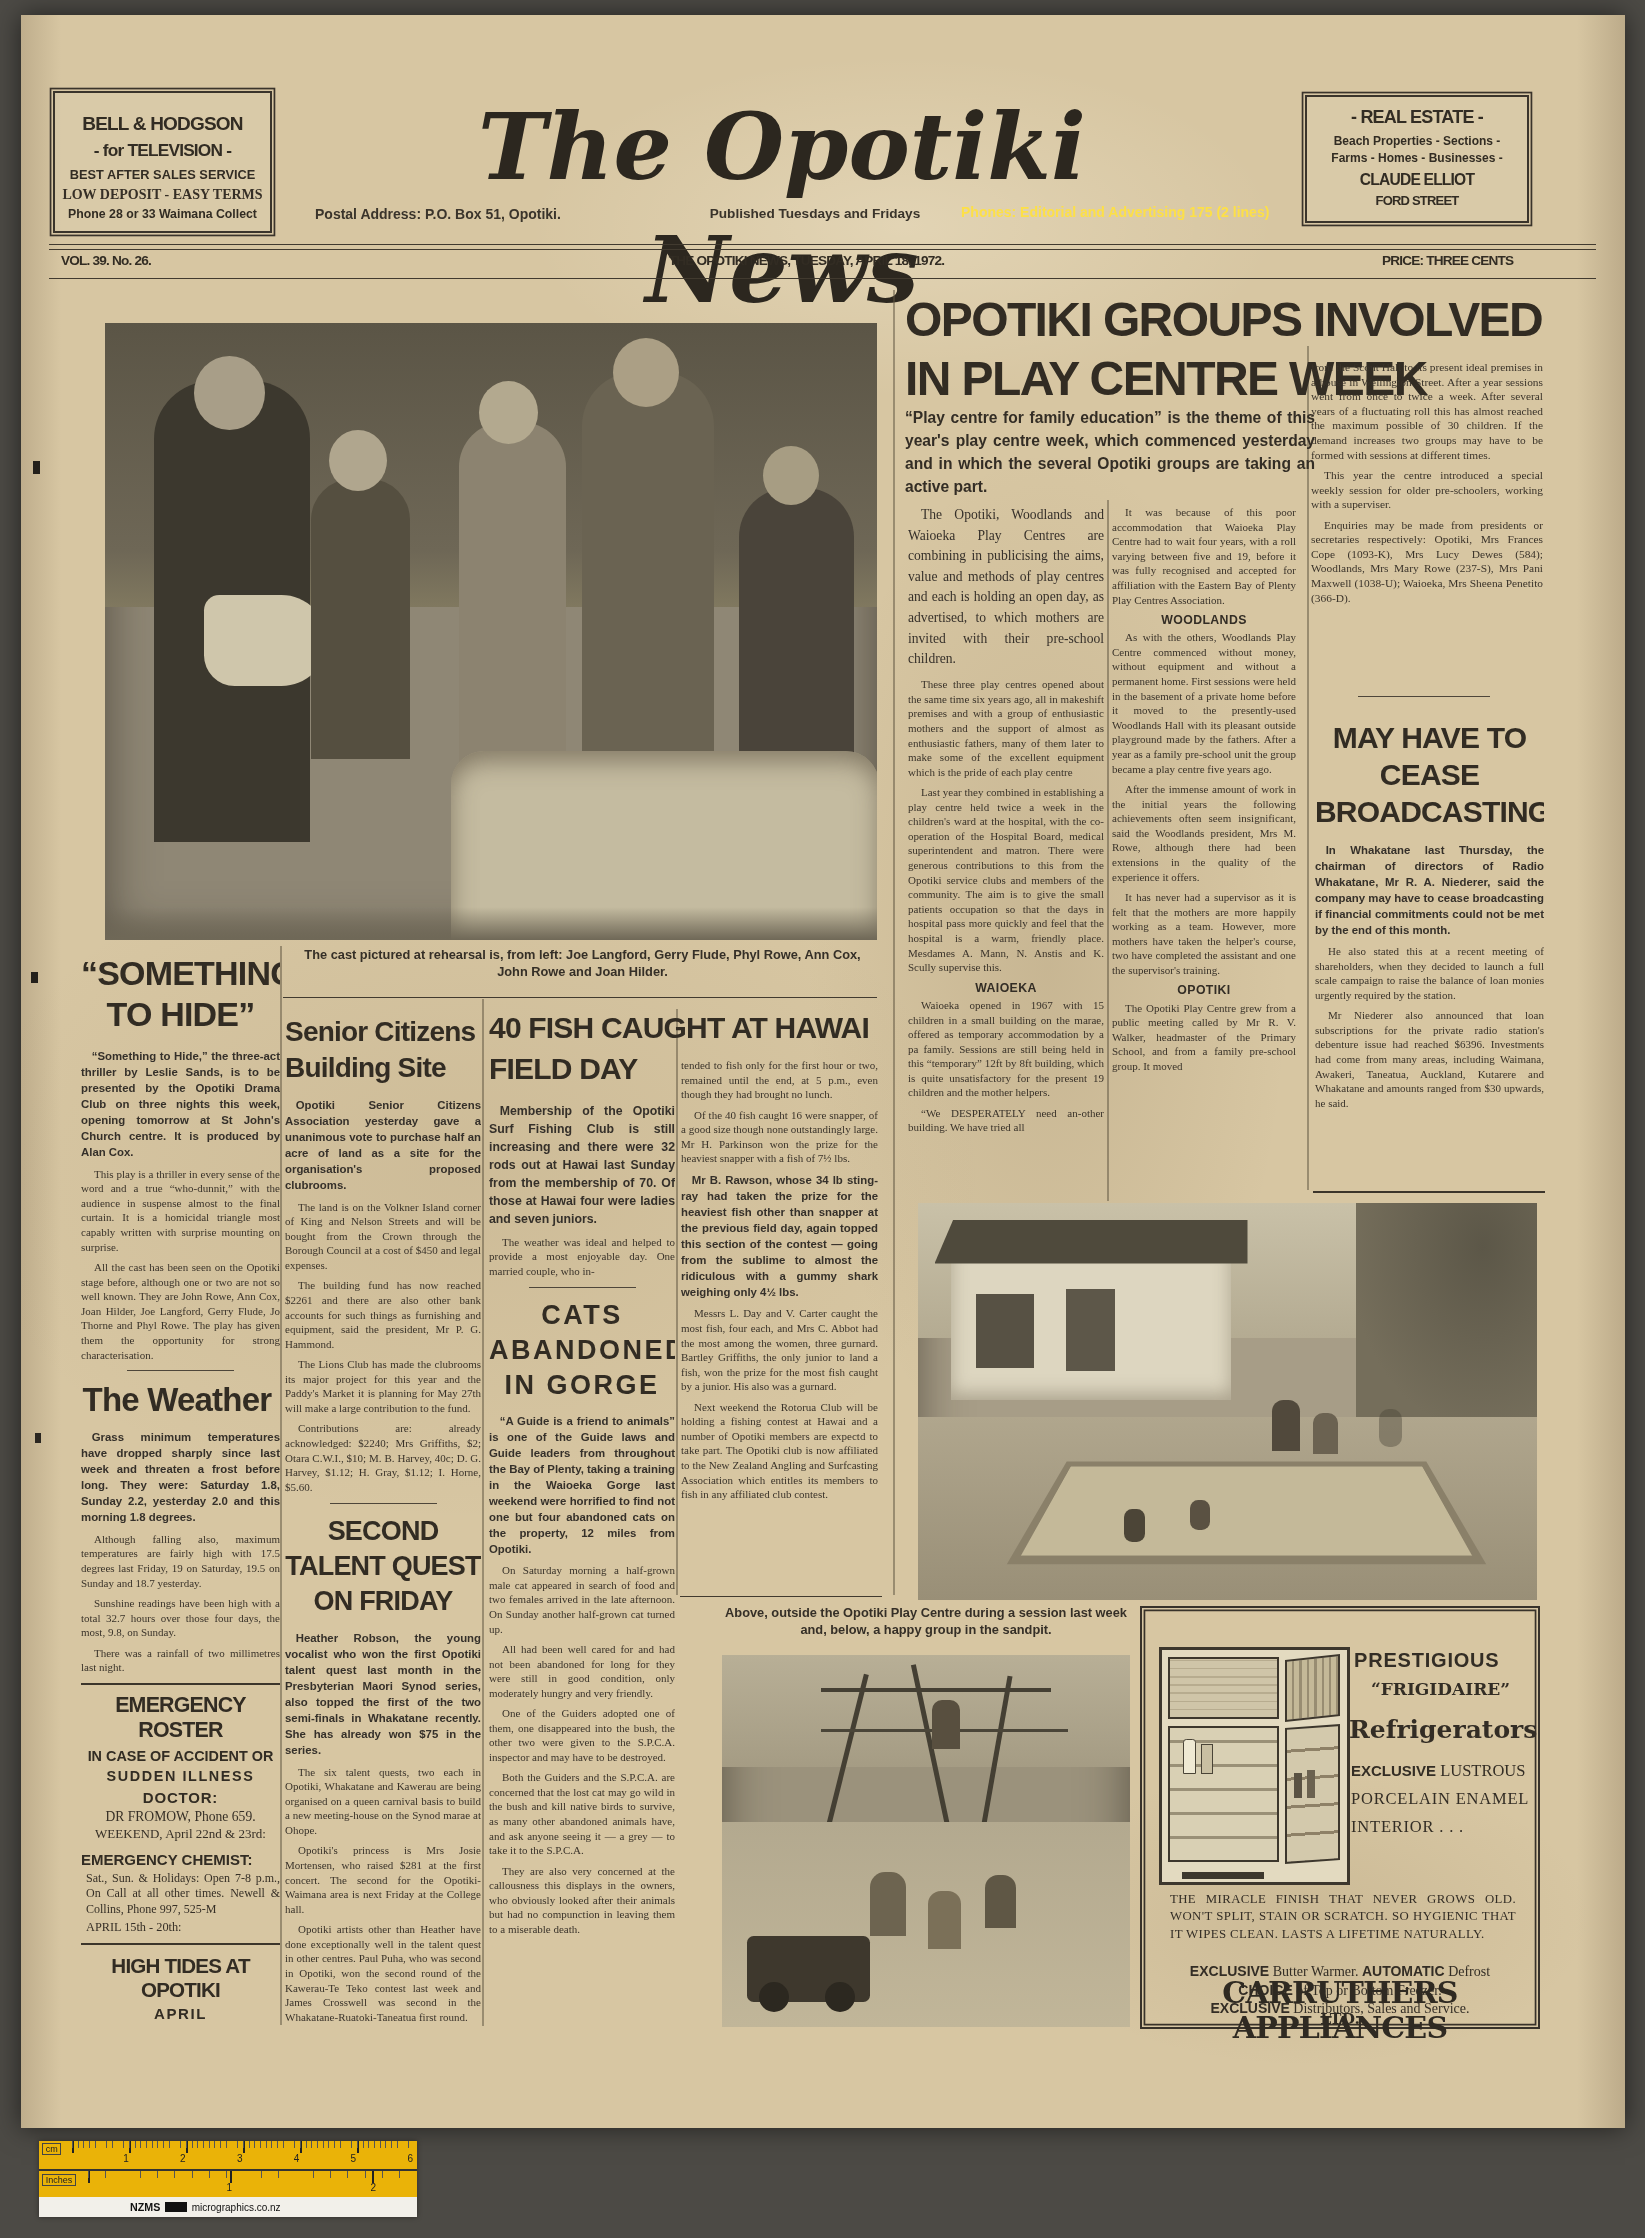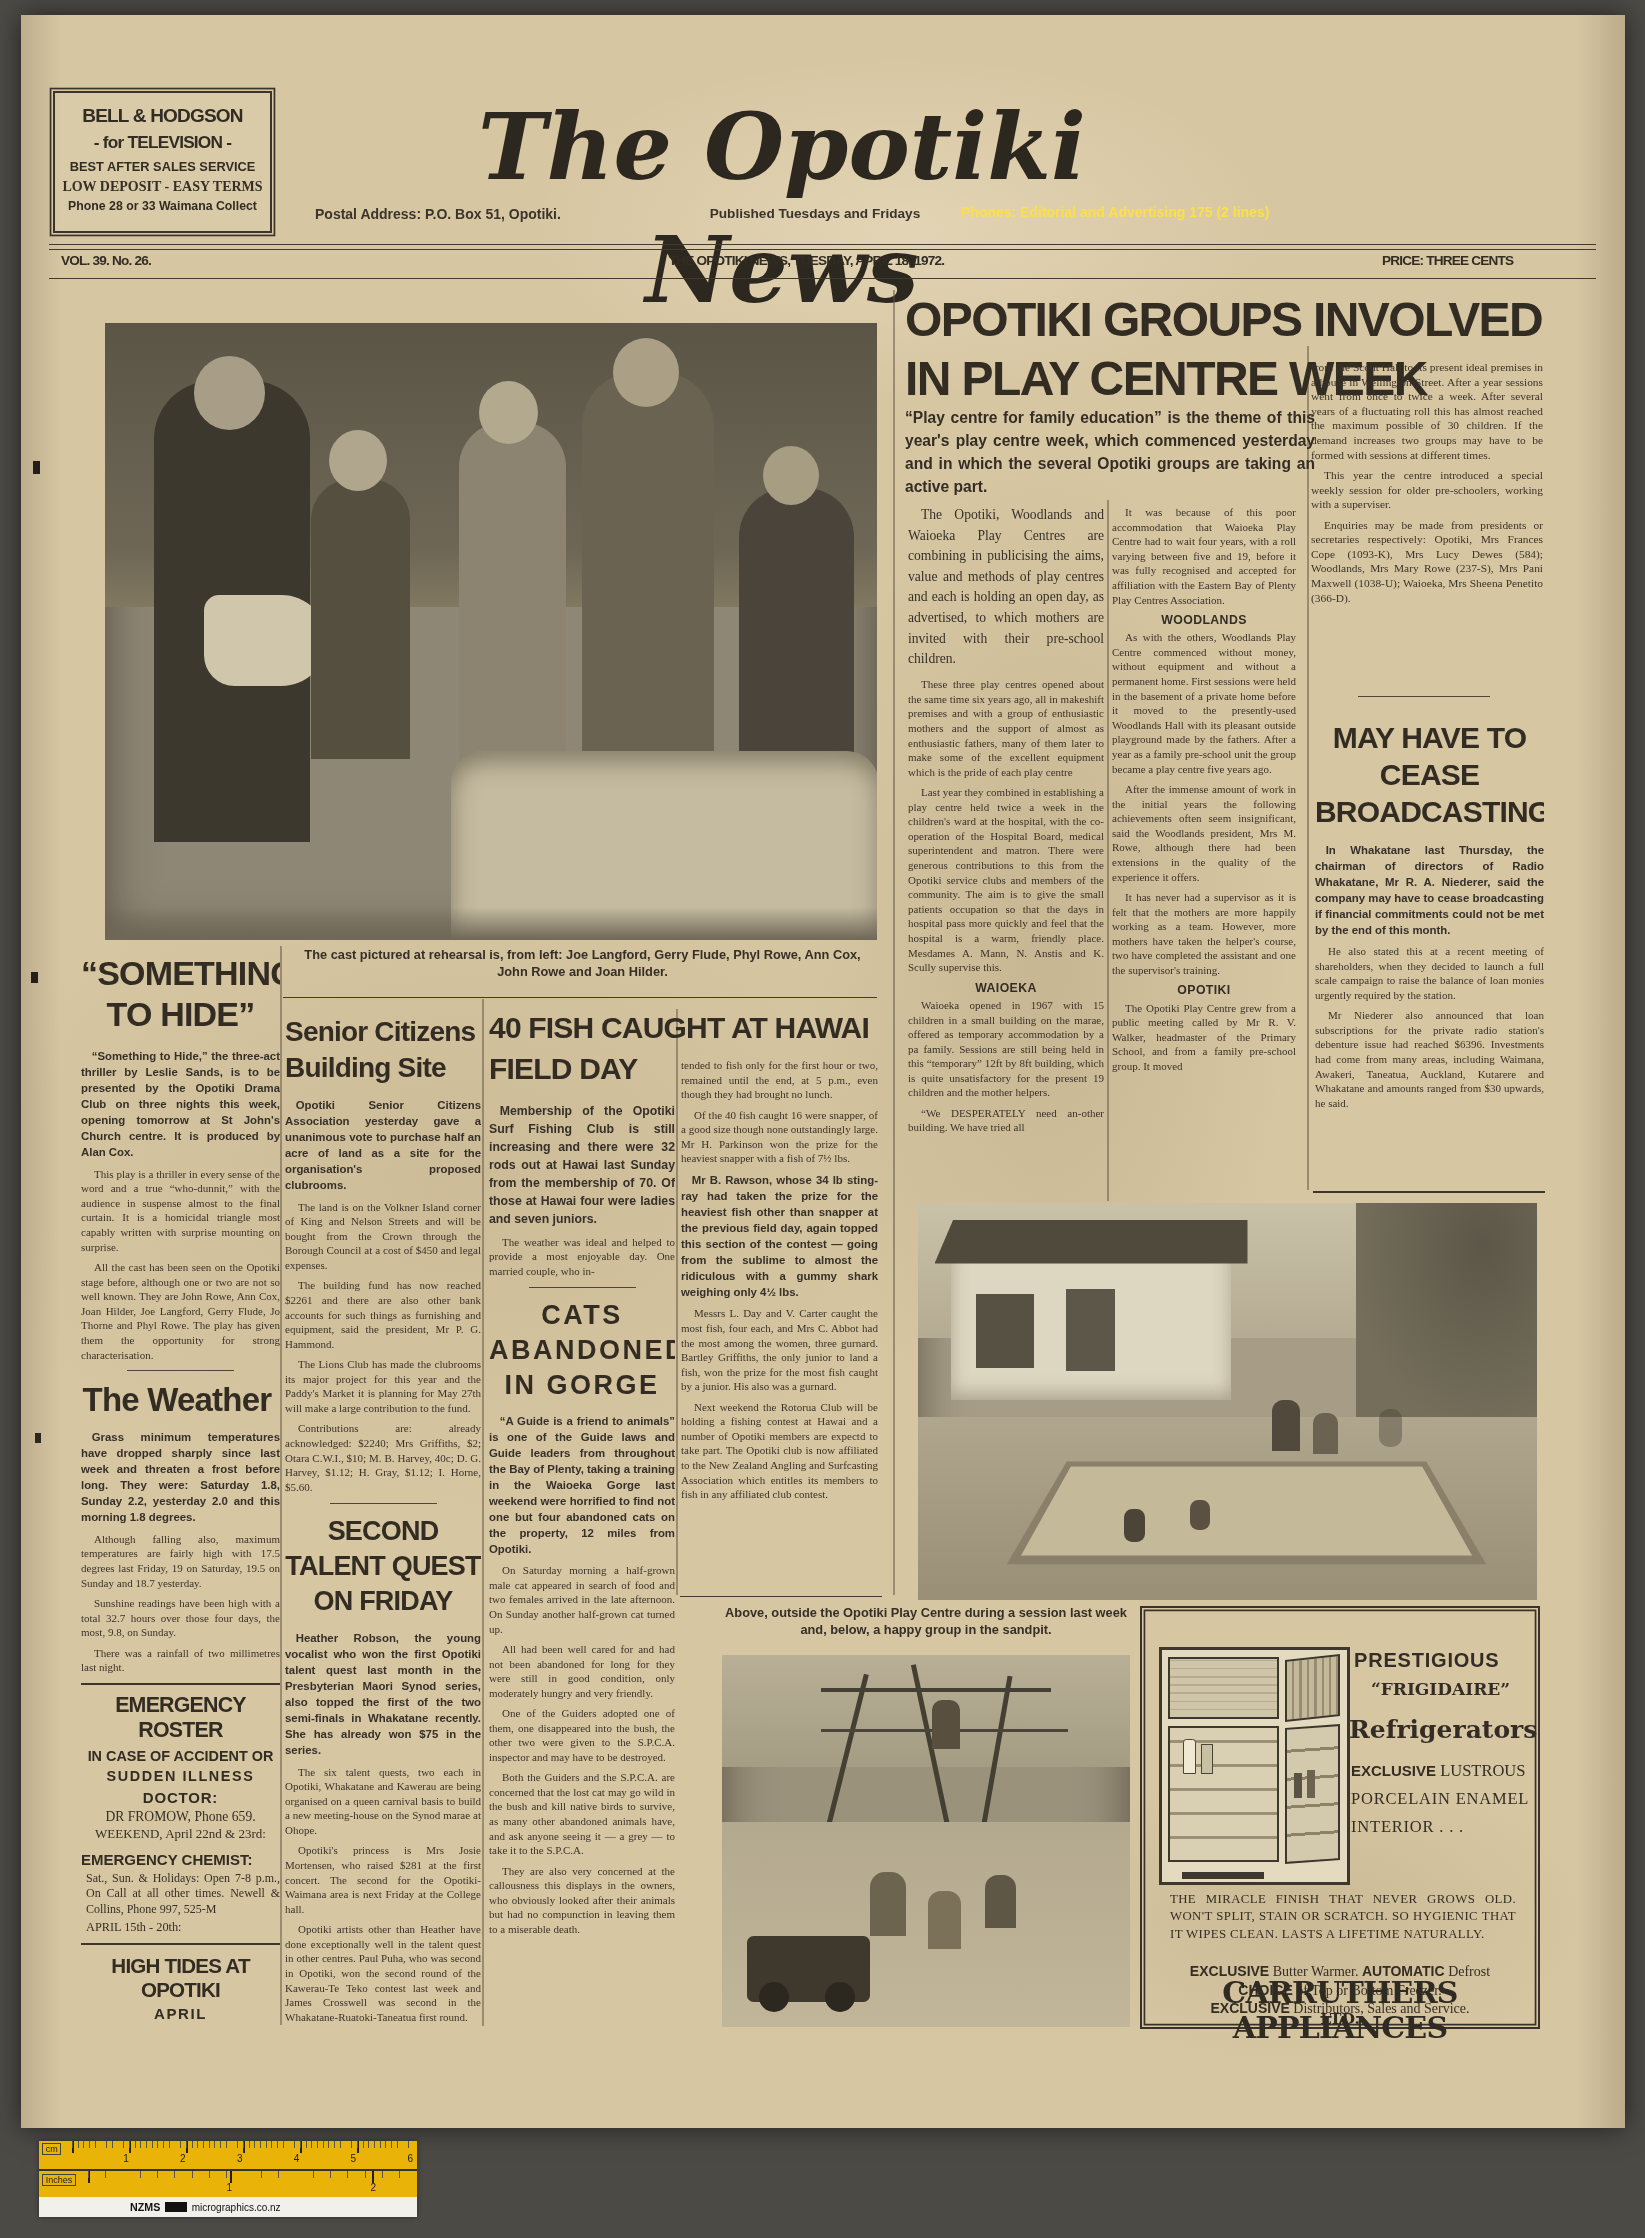--- a/index.html
+++ b/index.html
@@ -39,34 +39,41 @@
 <body>
 
 <div id="page">
   <div class="abs paper"></div>
 
   <div class="abs" style="left:33px;top:461px;width:7.4px;height:13px;background:#23201b;"></div>
   <div class="abs" style="left:31px;top:972px;width:6.6px;height:10.7px;background:#23201b;"></div>
   <div class="abs" style="left:35px;top:1433px;width:5.8px;height:10px;background:#2a2620;"></div>
 
   <div class="abs boxed" style="left:53px;top:91px;width:219px;height:142px;text-align:center;padding-top:11.5px;box-sizing:border-box;">
-    <div class="hl" style="font-size:19px;">BELL &amp; HODGSON</div>
+    <div class="hl" style="font-size:19px;margin-top:8px;">BELL &amp; HODGSON</div>
     <div class="hl" style="font-size:17.3px;margin-top:5px;">- for TELEVISION -</div>
     <div class="hl" style="font-size:12.8px;margin-top:6.6px;letter-spacing:0;">BEST AFTER SALES SERVICE</div>
     <div style="font-size:14px;margin-top:5px;font-weight:bold;">LOW DEPOSIT - EASY TERMS</div>
     <div class="hl" style="font-size:12.3px;margin-top:4.1px;letter-spacing:0;">Phone 28 or 33 Waimana Collect</div>
   </div>
 
   <div class="abs" style="left:354px;top:86px;width:856px;height:123px;text-align:center;
        font-family:'DejaVu Serif',serif;font-style:italic;font-weight:bold;font-size:92px;line-height:123px;color:#2c271f;">The Opotiki News</div>
 
   <div class="abs sans" style="left:315px;top:206px;font-size:14px;font-weight:bold;color:#3a342b;">Postal Address: P.O. Box 51, Opotiki.</div>
   <div class="abs sans" style="left:708px;top:206px;width:214px;text-align:center;font-size:13.6px;font-weight:bold;color:#3a342b;">Published Tuesdays and Fridays</div>
   <div class="abs sans" style="left:961px;top:204px;font-size:14px;font-weight:bold;color:#fde047;">Phones: Editorial and Advertising 175 (2 lines)</div>
 
+  <div class="abs boxed" style="left:1305px;top:95px;width:224px;height:128px;text-align:center;padding-top:10px;box-sizing:border-box;">
+    <div class="hl" style="font-size:18px;">- REAL ESTATE -</div>
+    <div class="hl" style="font-size:12px;margin-top:5.8px;letter-spacing:0;">Beach Properties - Sections -</div>
+    <div class="hl" style="font-size:12px;margin-top:3.3px;letter-spacing:0;">Farms - Homes - Businesses -</div>
+    <div class="hl" style="font-size:15.6px;margin-top:5.8px;">CLAUDE ELLIOT</div>
+    <div class="hl" style="font-size:13px;margin-top:4.1px;">FORD STREET</div>
+  </div>
 
   <div class="hr-double" style="left:49px;top:244px;width:1547px;"></div>
   <div class="abs hl" style="left:61px;top:253px;font-size:13.6px;">VOL. 39. No. 26.</div>
   <div class="abs hl" style="left:576px;top:253px;width:461px;text-align:center;font-size:13.6px;">THE OPOTIKI NEWS, TUESDAY, APRIL 18, 1972.</div>
   <div class="abs hl" style="left:1382px;top:253px;font-size:13.6px;">PRICE: THREE CENTS</div>
   <div class="rule" style="left:49px;top:278px;width:1547px;"></div>
 
   <div class="photo" style="left:105px;top:323px;width:772px;height:617px;background:#8f8775;">
     <div class="shape" style="left:0;top:0;width:100%;height:46%;background:linear-gradient(180deg,#5b5546,#6e6756 80%,#80785f);"></div>
     <div class="shape" style="left:49px;top:58px;width:156px;height:461px;background:#3c382e;border-radius:58px 58px 0 0;"></div>

